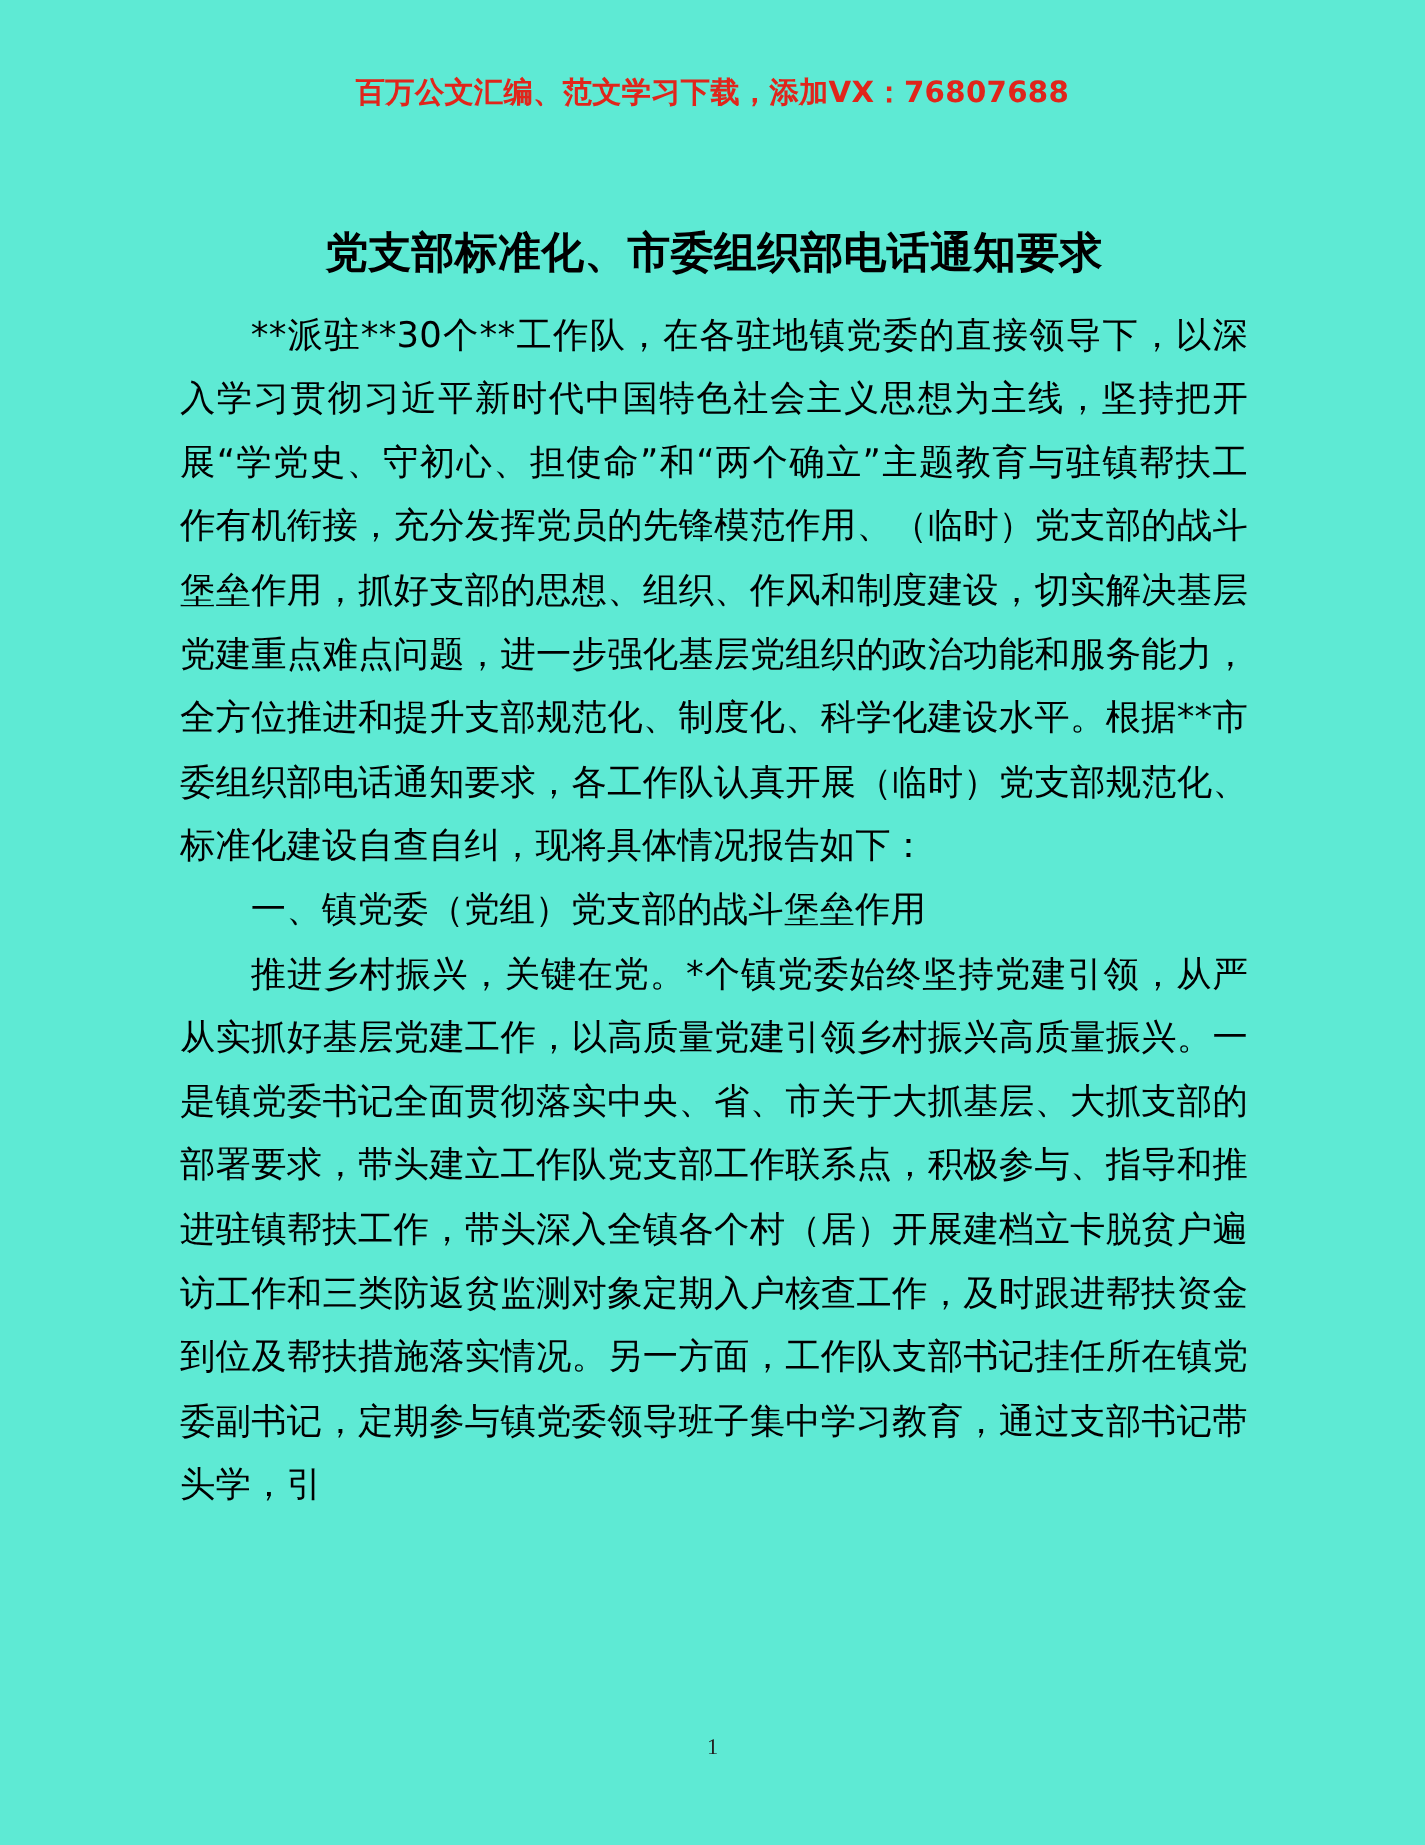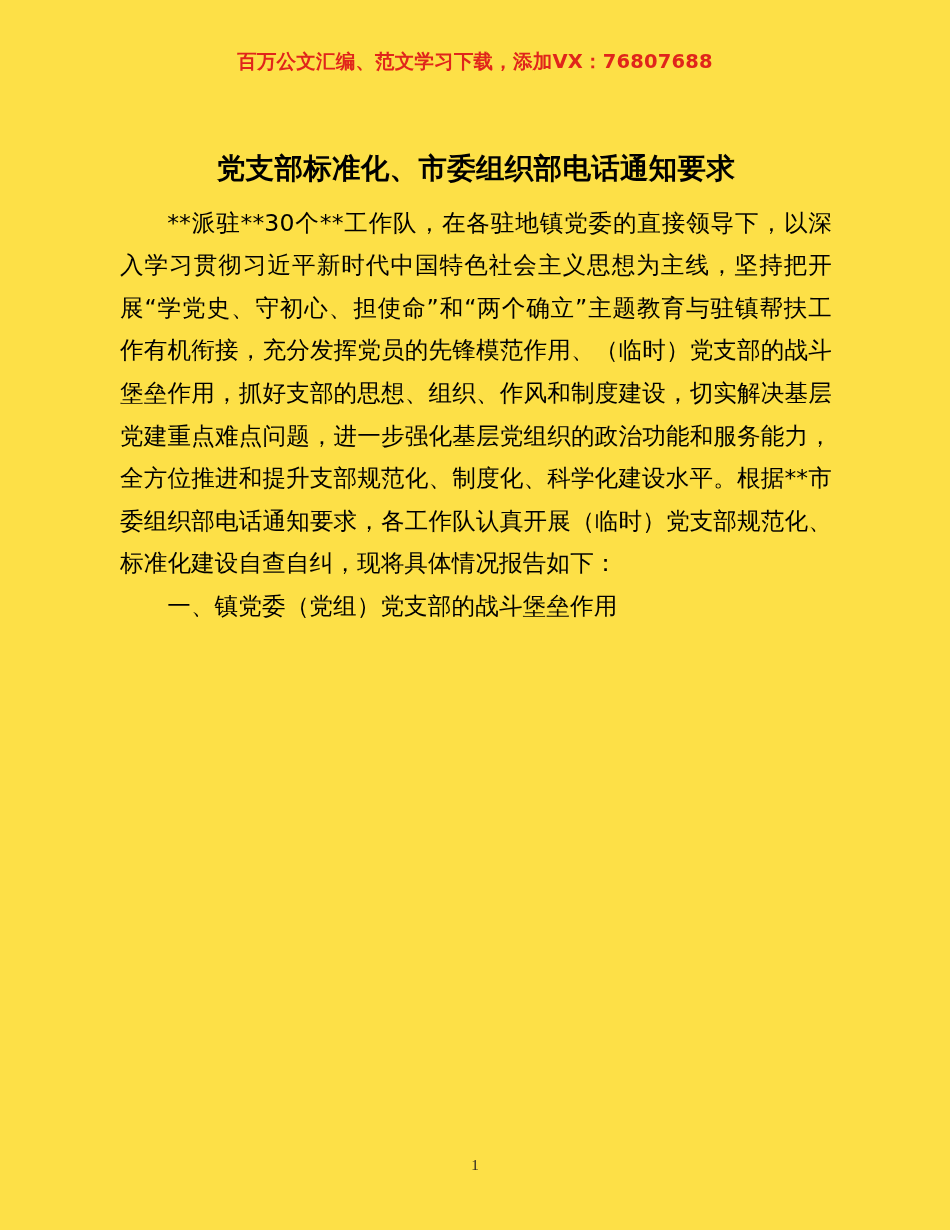--- a/index.html
+++ b/index.html
@@ -8,21 +8,21 @@
     background: #ffffff;
   }
   body {
     font-family: "DejaVu Sans", "Liberation Sans", sans-serif;
     color: #000000;
   }
   .page {
     position: relative;
     width: 950px;
     height: 1230px;
-    background: #fde047;
+    background: #5eead4;
     overflow: hidden;
     box-sizing: border-box;
   }
 
   
   .promo-banner {
     position: absolute;
     top: 52px;
     left: 0;
     width: 950px;
@@ -96,18 +96,19 @@
   </div>
 
   <div class="doc-body">
 
     <h1 class="doc-title">党支部标准化、市委组织部电话通知要求</h1>
 
     <p class="para">**派驻**30个**工作队，在各驻地镇党委的直接领导下，以深入学习贯彻习近平新时代中国特色社会主义思想为主线，坚持把开展“学党史、守初心、担使命”和“两个确立”主题教育与驻镇帮扶工作有机衔接，充分发挥党员的先锋模范作用、（临时）党支部的战斗堡垒作用，抓好支部的思想、组织、作风和制度建设，切实解决基层党建重点难点问题，进一步强化基层党组织的政治功能和服务能力，全方位推进和提升支部规范化、制度化、科学化建设水平。根据**市委组织部电话通知要求，各工作队认真开展（临时）党支部规范化、标准化建设自查自纠，现将具体情况报告如下：</p>
 
     <p class="para heading">一、镇党委（党组）党支部的战斗堡垒作用</p>
 
+    <p class="para">推进乡村振兴，关键在党。*个镇党委始终坚持党建引领，从严从实抓好基层党建工作，以高质量党建引领乡村振兴高质量振兴。一是镇党委书记全面贯彻落实中央、省、市关于大抓基层、大抓支部的部署要求，带头建立工作队党支部工作联系点，积极参与、指导和推进驻镇帮扶工作，带头深入全镇各个村（居）开展建档立卡脱贫户遍访工作和三类防返贫监测对象定期入户核查工作，及时跟进帮扶资金到位及帮扶措施落实情况。另一方面，工作队支部书记挂任所在镇党委副书记，定期参与镇党委领导班子集中学习教育，通过支部书记带头学，引</p>
 
   </div>
 
   <div class="page-number" style="color: rgb(35, 31, 32);">1</div>
 
 </div>
 
 </body></html>

